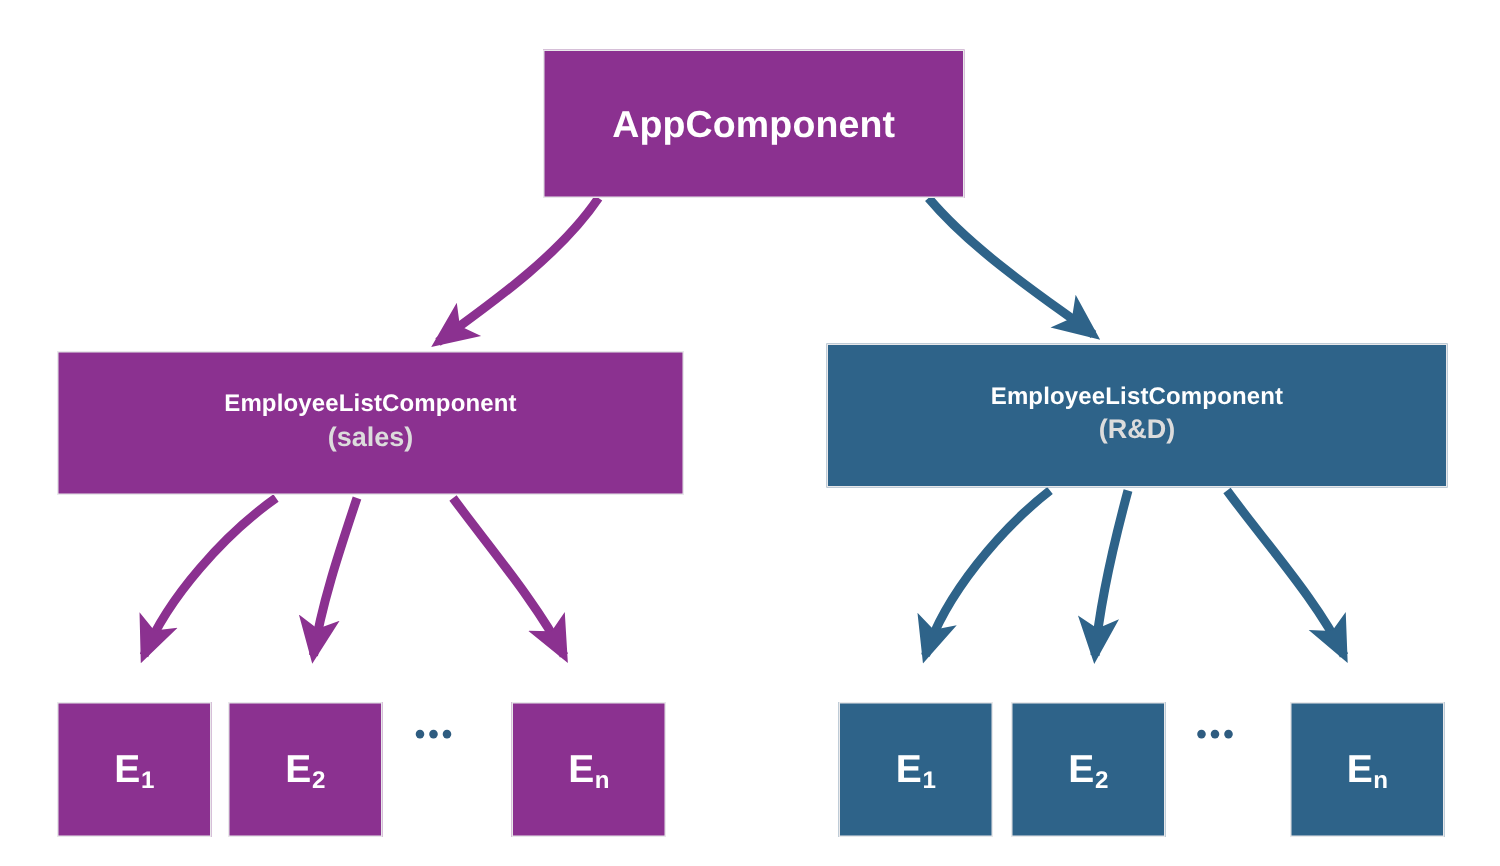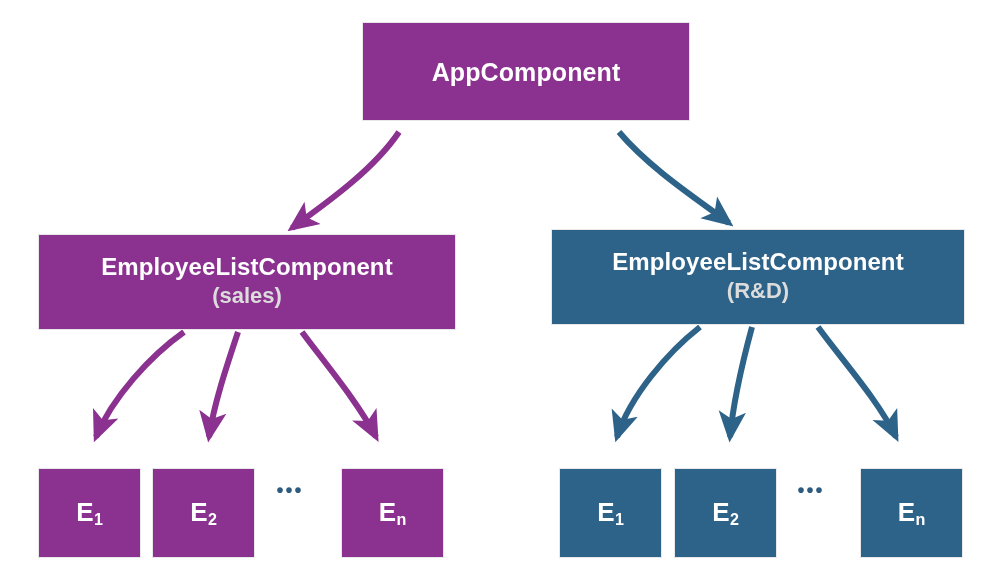--- a/index.html
+++ b/index.html
@@ -42,44 +42,44 @@
     line-height: 1.12;
   }
   .node .subtitle {
     font-weight: bold;
     color: #dcdcdc;
     line-height: 1.2;
   }
   
   #node-app {
     left: 362px;
-    top: 22px;
-    width: 328px;
+    top: 33px;
+    width: 281px;
     height: 99px;
     background: #8B3190;
   }
   #node-app .title { font-size: 25px; }
 
   
   #node-sales {
     left: 38px;
     top: 234px;
     width: 418px;
     height: 96px;
     background: #8B3190;
   }
   #node-rnd {
     left: 551px;
     top: 229px;
     width: 414px;
     height: 96px;
     background: #2E6389;
   }
-  .parent .title { font-size: 24px; }
-  .parent .subtitle { font-size: 22px; margin-top: 2px; }
+  .parent .title { font-size: 16px; }
+  .parent .subtitle { font-size: 18px; margin-top: 2px; }
 
   
   .leaf {
     top: 468px;
     width: 103px;
     height: 90px;
   }
   .leaf .title {
     font-size: 26px;
     display: inline-block;

